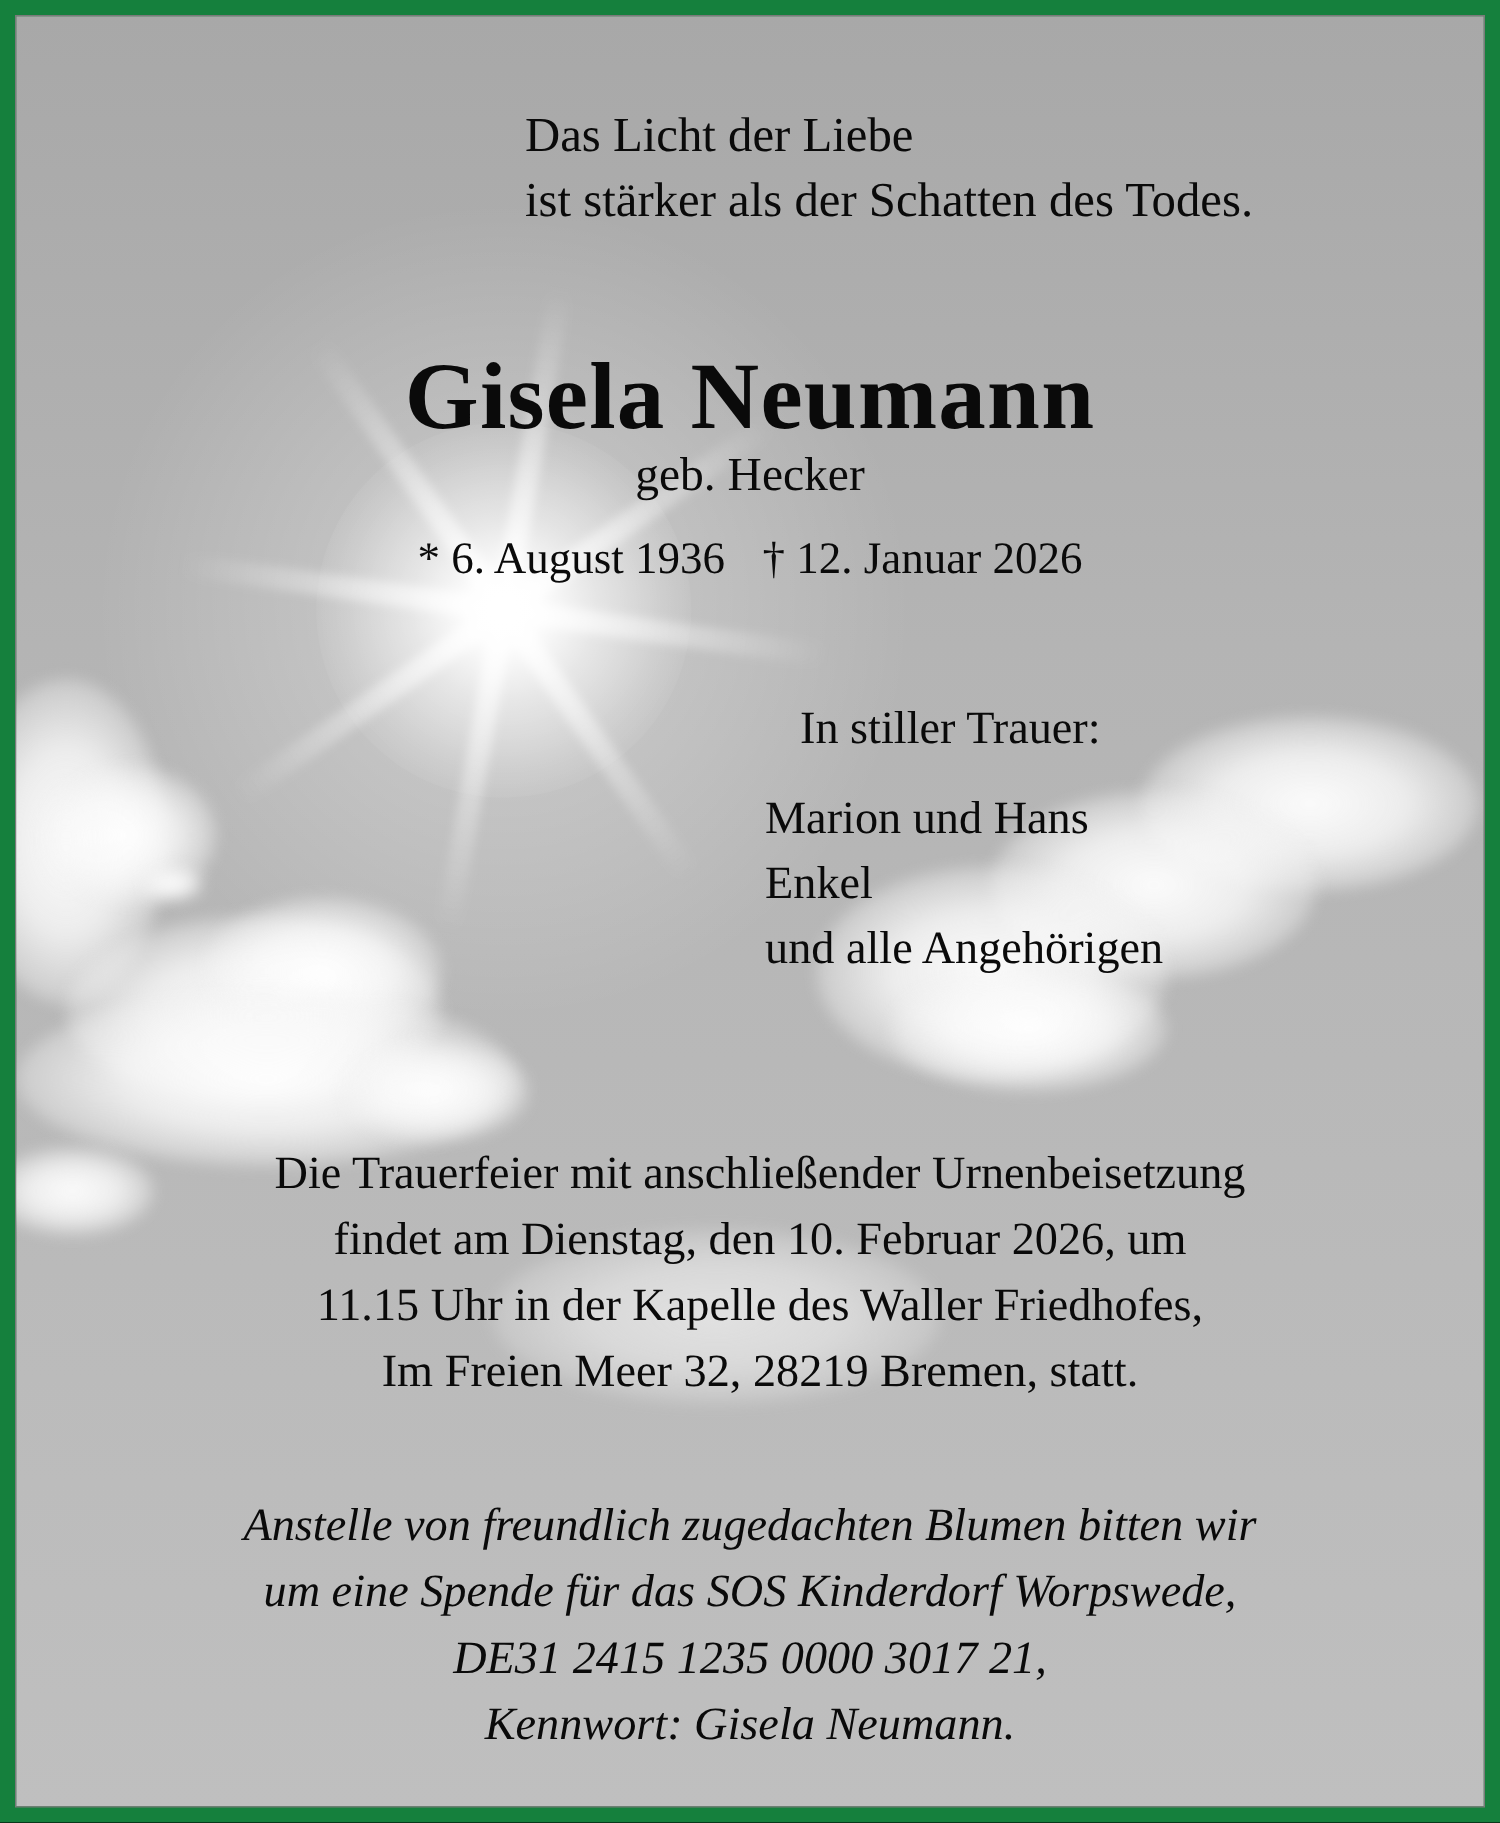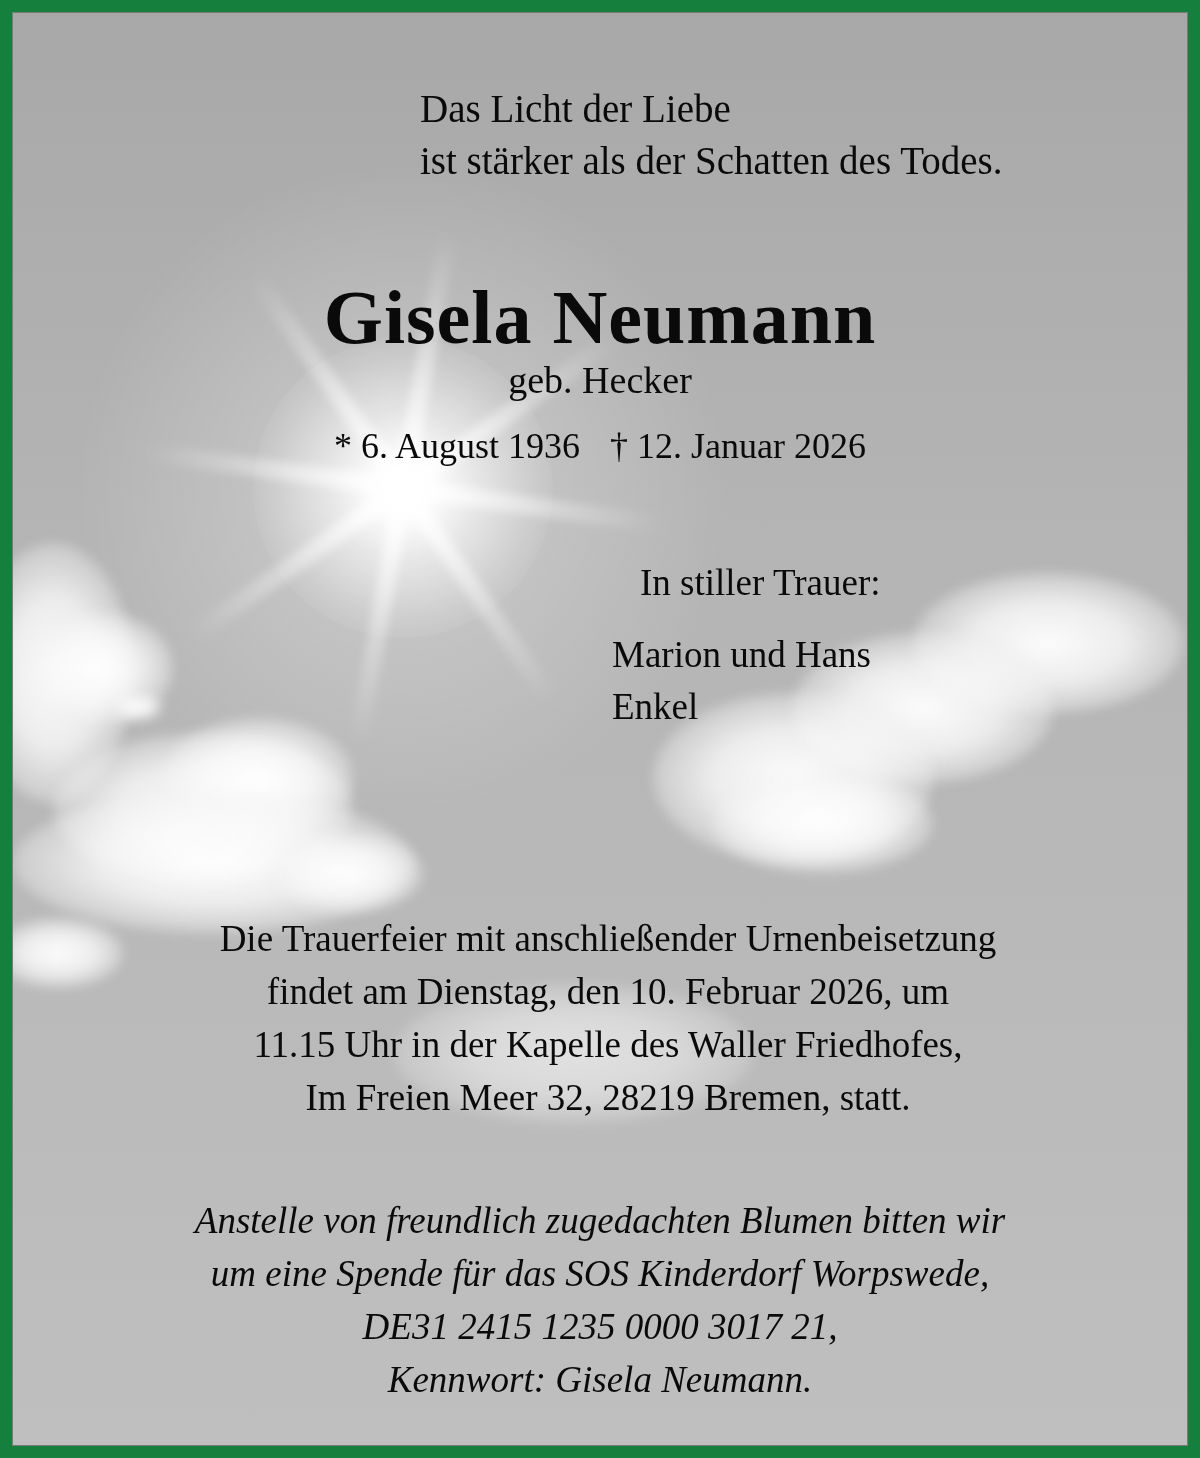--- a/index.html
+++ b/index.html
@@ -170,20 +170,21 @@
     <div class="txt dates">
       <span>*</span>
       <span>6. August 1936</span><span class="gap"></span><span>†</span>
       <span>12. Januar 2026</span>
     </div>
 
     <div class="txt mourn-label">In stiller Trauer:</div>
     <div class="txt mourners">
       <div>Marion und Hans</div>
       <div>Enkel</div>
+      <div>und alle Angehörigen</div>
     </div>
 
     <div class="txt ceremony">
       <span class="line">Die Trauerfeier mit anschließender Urnenbeisetzung</span>
       <span class="line">findet am Dienstag, den 10. Februar 2026, um</span>
       <span class="line">11.15 Uhr in der Kapelle des Waller Friedhofes,</span>
       <span class="line">Im Freien Meer 32, 28219 Bremen, statt.</span>
     </div>
 
     <div class="txt donation">

